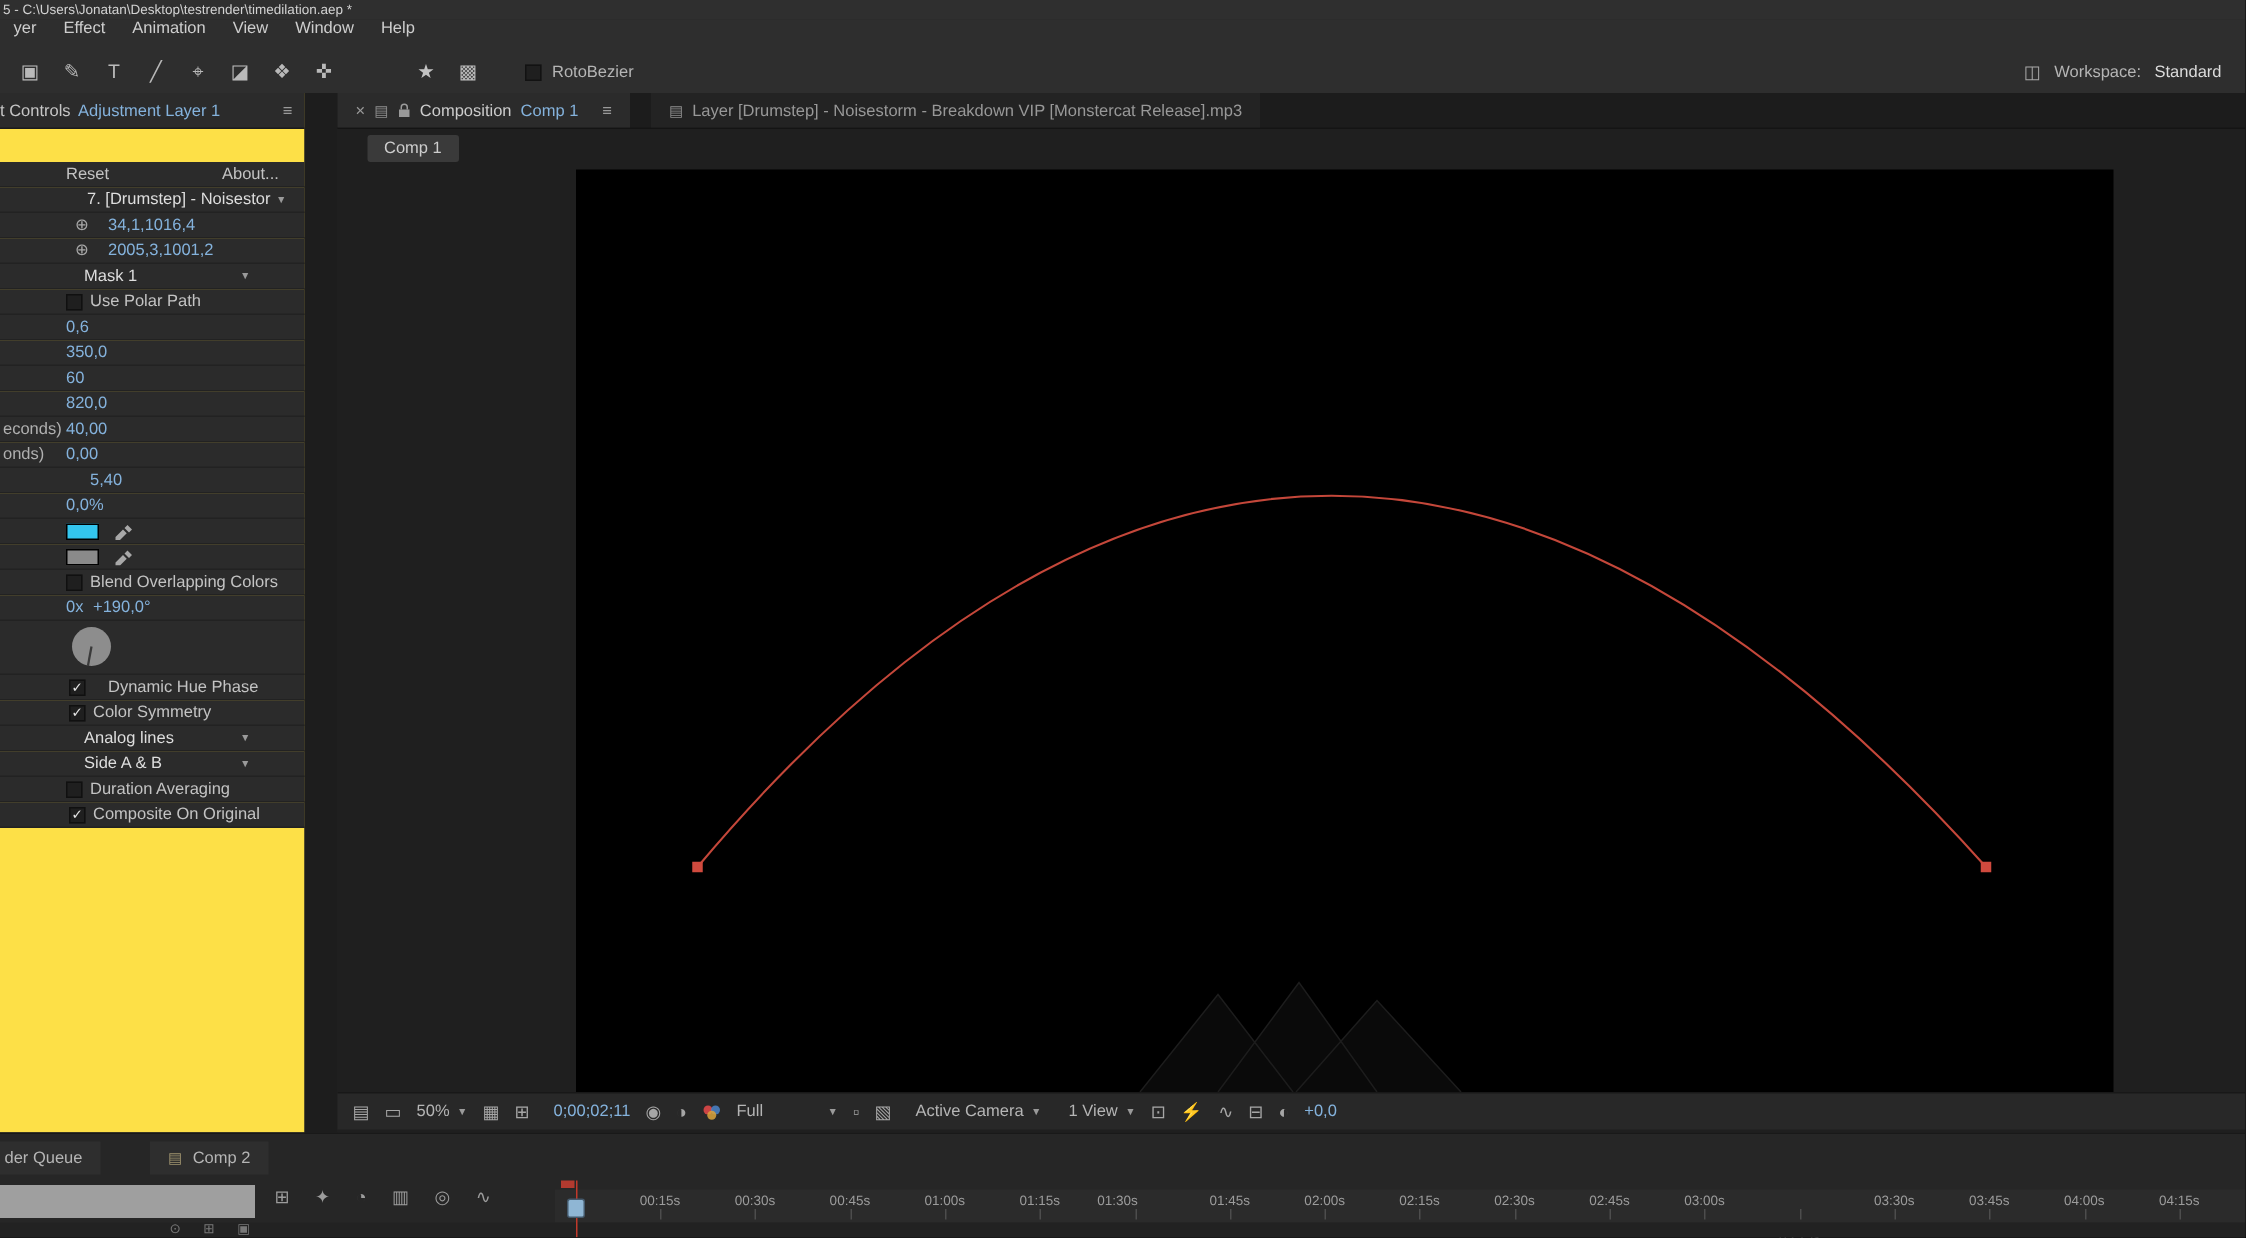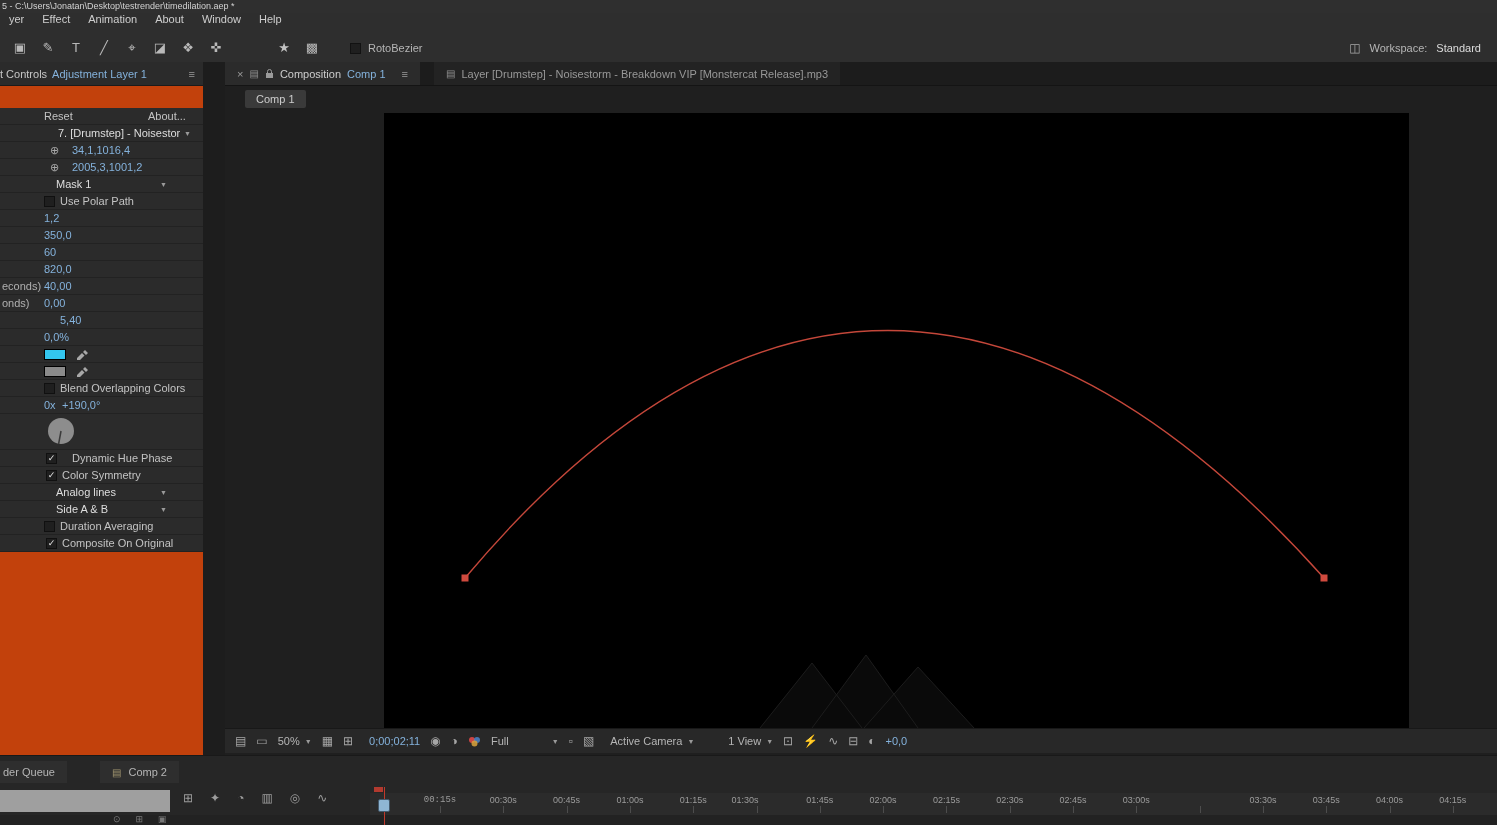--- a/index.html
+++ b/index.html
@@ -11,21 +11,21 @@
   .menu-item{padding:0 9px;color:#cecece;cursor:default}
 
   .toolbar{position:absolute;top:34px;left:0;right:0;height:28px;background:#2e2e2e;border-bottom:1px solid #1c1c1c;display:flex;align-items:center;padding-left:6px}
   .tool{width:28px;text-align:center;color:#b9b9b9;font-size:13px;line-height:28px}
   .tool.star{margin-left:40px;color:#c2c2c2}
   .rotob{display:flex;align-items:center;gap:7px;margin-left:24px;color:#b5b5b5}
   .cbox{width:11px;height:11px;background:#1f1f1f;border:1px solid #121212;box-sizing:border-box;display:inline-block;text-align:center;line-height:9px;font-size:9px;color:#e4e4e4}
   .workspace{margin-left:auto;display:flex;align-items:center;gap:9px;padding-right:16px;color:#b5b5b5}
   .workspace .wval{color:#dcdcdc}
 
-  .left-panel{position:absolute;left:0;top:62px;width:203px;height:693px;background:#c2410c}
+  .left-panel{position:absolute;left:0;top:62px;width:203px;height:693px;background:#fde047}
   .panel-tabbar{height:23px;background:#2b2b2b;border-bottom:1px solid #1b1b1b;display:flex;align-items:center;padding:0 8px 0 0}
   .blue{color:#84b2dc}
   .tmenu{margin-left:auto;color:#9a9a9a}
   .ec-body{position:absolute;top:46px;left:0;width:203px}
   .ec-row{position:relative;height:17px;line-height:16px;background:#2b2b2b;border-bottom:1px solid #222;box-sizing:border-box;color:#c3c3c3}
   .ec-row .a{position:absolute;top:0}
   .val{color:#84b2dc}
   .caret{font-size:7px;color:#9a9a9a}
   .checkbox{position:absolute;top:3px;width:11px;height:11px;background:#1f1f1f;border:1px solid #101010;box-sizing:border-box;text-align:center;line-height:9px;font-size:9px;color:#e4e4e4}
   .swatch{position:absolute;top:3px;width:22px;height:11px;border:1px solid #000;box-sizing:border-box}
@@ -71,21 +71,21 @@
 <div id="app">
 
   <div class="titlebar">
     <span>5 - C:\Users\Jonatan\Desktop\testrender\timedilation.aep *</span>
   </div>
 
   <div class="menubar">
     <span class="menu-item">yer</span>
     <span class="menu-item">Effect</span>
     <span class="menu-item">Animation</span>
-    <span class="menu-item">About</span>
+    <span class="menu-item">View</span>
     <span class="menu-item">Window</span>
     <span class="menu-item">Help</span>
   </div>
 
   <div class="toolbar">
     <span class="tool">▣</span>
     <span class="tool">✎</span>
     <span class="tool">T</span>
     <span class="tool">╱</span>
     <span class="tool">⌖</span>
@@ -130,21 +130,21 @@
       </div>
       <div class="ec-row">
         <span class="a" style="left:56px;color:#dedede">Mask 1</span>
         <span class="a caret" style="left:160px;top:1px">▼</span>
       </div>
       <div class="ec-row">
         <span class="checkbox" style="left:44px"></span>
         <span class="a" style="left:60px">Use Polar Path</span>
       </div>
       <div class="ec-row">
-        <span class="a val" style="left:44px">1,2</span>
+        <span class="a val" style="left:44px">0,6</span>
       </div>
       <div class="ec-row">
         <span class="a val" style="left:44px">350,0</span>
       </div>
       <div class="ec-row">
         <span class="a val" style="left:44px">60</span>
       </div>
       <div class="ec-row">
         <span class="a val" style="left:44px">820,0</span>
       </div>
@@ -267,21 +267,21 @@
       <span class="ct-group">
         <span>Full</span>
         <span class="caret" style="margin-left:38px">▼</span>
       </span>
       <span class="ct-icon">▫</span>
       <span class="ct-icon">▧</span>
       <span class="ct-group" style="margin-left:6px">
         <span>Active Camera</span>
         <span class="caret">▼</span>
       </span>
-      <span class="ct-group" style="margin-left:24px">
+      <span class="ct-group" style="margin-left:8px">
         <span>1 View</span>
         <span class="caret">▼</span>
       </span>
       <span class="ct-icon">⊡</span>
       <span class="ct-icon">⚡</span>
       <span class="ct-icon">∿</span>
       <span class="ct-icon">⊟</span>
       <span class="ct-icon">◐</span>
       <span class="blue">+0,0</span>
     </div>
@@ -301,21 +301,21 @@
     <div class="rq-box"></div>
     <div class="tl-icons">
       <span>⊞</span>
       <span>✦</span>
       <span>◔</span>
       <span>▥</span>
       <span>◎</span>
       <span>∿</span>
     </div>
     <div class="ruler">
-        <div class="tick" style="left: 70px; font-family: Liberation Mono, monospace;">00:15s</div>
+        <div class="tick" style="left: 70px;">00:15s</div>
         <div class="tickline" style="left: 70px;"></div>
         <div class="tick" style="left: 133.3px;">00:30s</div>
         <div class="tickline" style="left: 133.3px;"></div>
         <div class="tick" style="left: 196.6px;">00:45s</div>
         <div class="tickline" style="left: 196.6px;"></div>
         <div class="tick" style="left: 259.9px;">01:00s</div>
         <div class="tickline" style="left: 259.9px;"></div>
         <div class="tick" style="left: 323.2px;">01:15s</div>
         <div class="tickline" style="left: 323.2px;"></div>
         <div class="tick" style="left: 375px;">01:30s</div>

